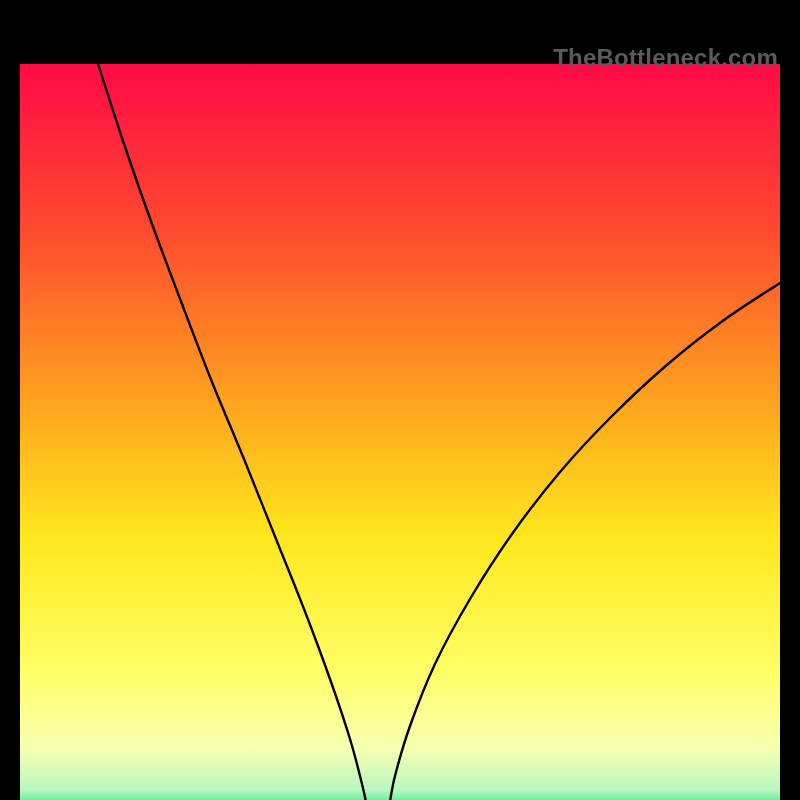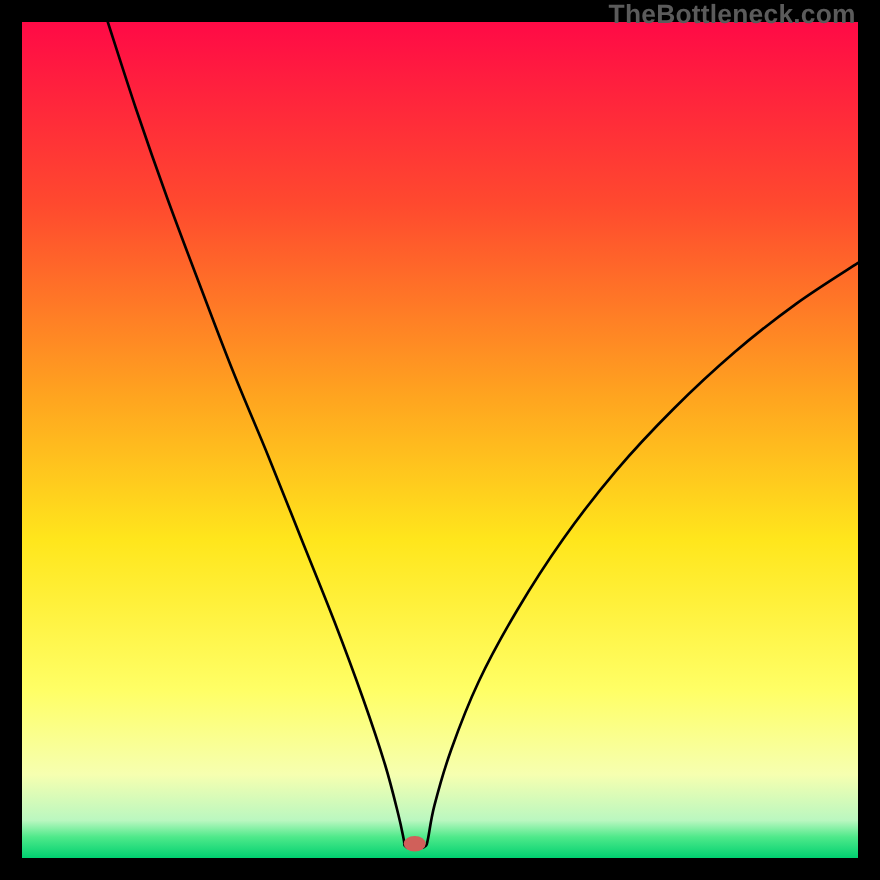--- a/index.html
+++ b/index.html
@@ -7,20 +7,21 @@
     padding: 0;
     width: 800px;
     height: 800px;
     background: #000;
     overflow: hidden;
   }
   .frame {
     position: absolute;
     inset: 0;
     background: #000;
+    margin-top: 44px;
   }
   .plot-area {
     position: absolute;
     left: 20px;
     top: 20px;
     width: 760px;
     height: 760px;
     overflow: hidden;
   }
   .watermark {

